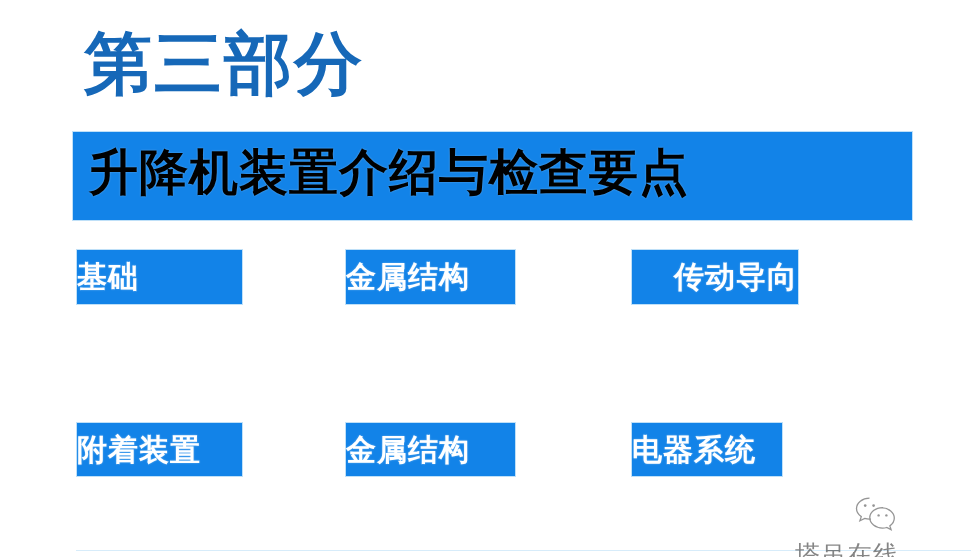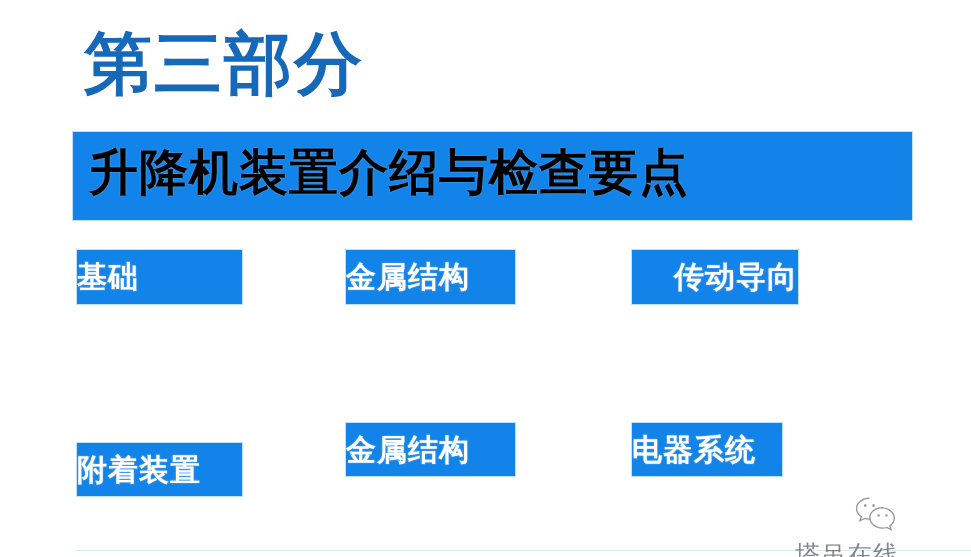--- a/index.html
+++ b/index.html
@@ -71,21 +71,21 @@
     color: #ffffff;
     white-space: nowrap;
     letter-spacing: 1px;
     text-shadow: 0 0 2px rgba(255,255,255,0.4);
     font-family: "DejaVu Sans", "Liberation Sans", sans-serif;
   }
 
   #chip-0 { left: 77px;  top: 250px; width: 165px; height: 54px; }
   #chip-1 { left: 346px; top: 250px; width: 169px; height: 54px; text-align: right; }
   #chip-2 { left: 632px; top: 250px; width: 166px; height: 54px; justify-content: flex-end; }
-  #chip-3 { left: 77px;  top: 443px; width: 165px; height: 53px; }
+  #chip-3 { left: 77px;  top: 423px; width: 165px; height: 53px; }
   #chip-4 { left: 346px; top: 423px; width: 169px; height: 53px; }
   #chip-5 { left: 632px; top: 423px; width: 150px; height: 53px; }
 
   
   #bottom-rule {
     position: absolute;
     left: 76px;
     right: 0;
     bottom: 6px;
     height: 1px;

